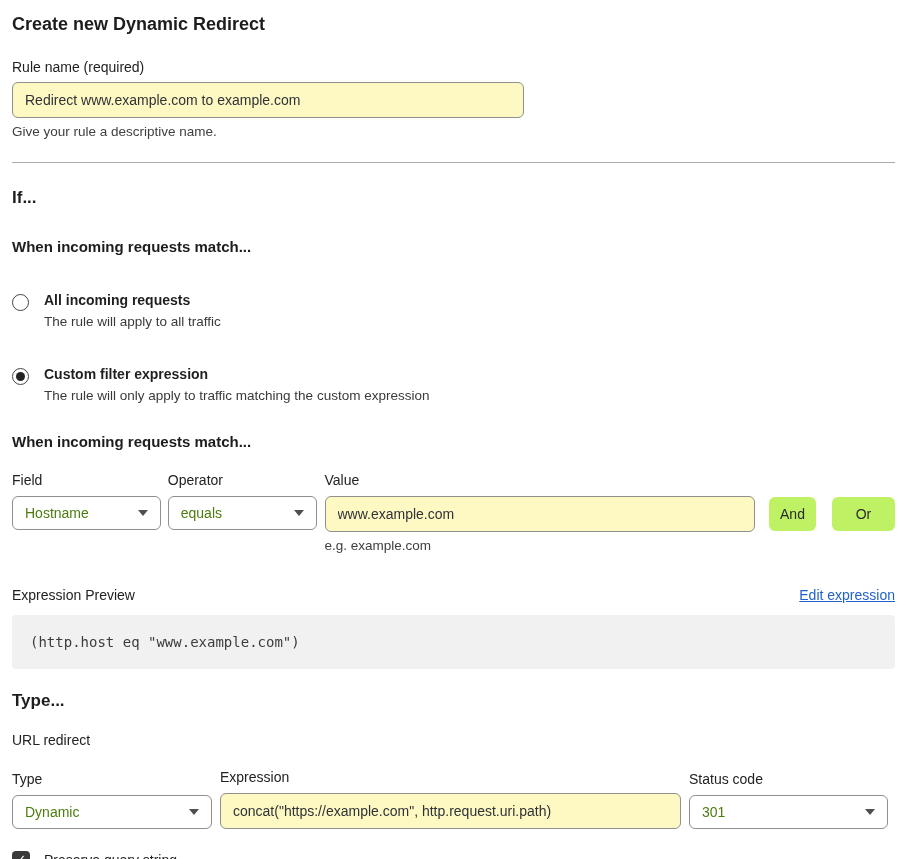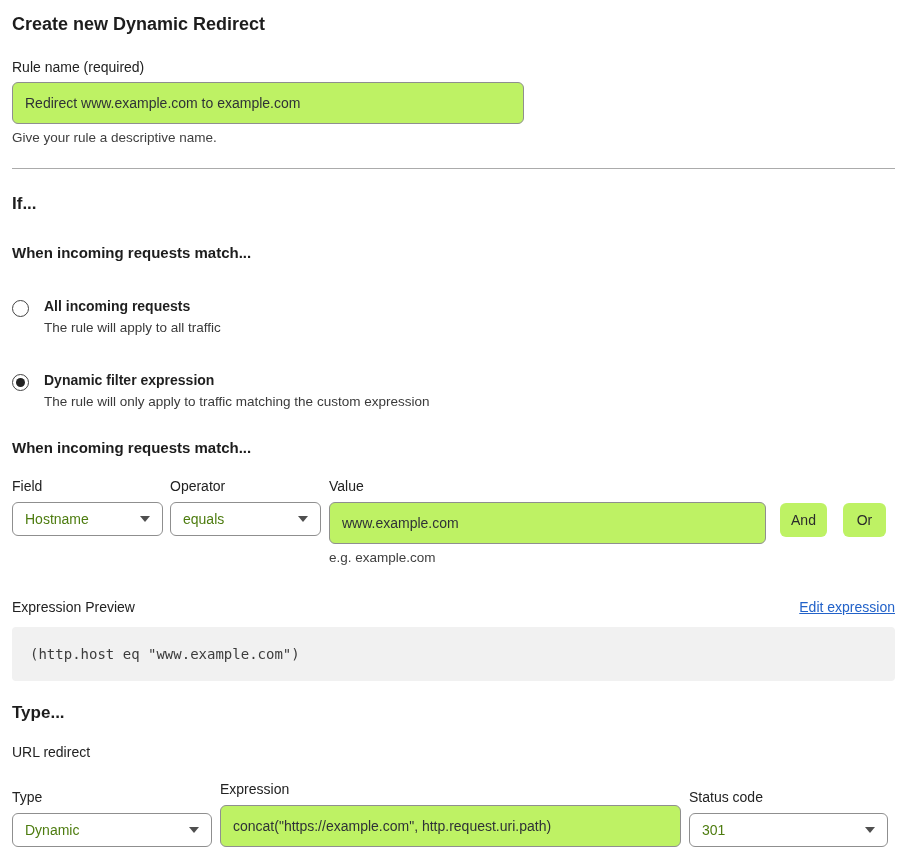--- a/index.html
+++ b/index.html
@@ -15,28 +15,28 @@
     color: #1d1d1d;
     margin-top: 2px;
     margin-bottom: 24px;
   }
   .field-label {
     font-size: 14px;
     color: #222;
     margin-bottom: 7px;
   }
   .text-input {
-    height: 42px;
+    height: 36px;
     border: 1px solid #8f8f8f;
     border-radius: 6px;
     padding: 0 12px;
     font-size: 14px;
     color: #2f3237;
     font-family: "Liberation Sans", "DejaVu Sans", sans-serif;
-    background: #bef264;
+    background: #fef9c3;
     width: 100%;
     outline: none;
   }
   .rule-name-input { width: 512px; display: block; }
   .help-text {
     font-size: 13.5px;
     color: #404040;
     margin-top: 6px;
   }
   .divider {
@@ -134,21 +134,21 @@
     font-size: 14px;
     font-family: "Liberation Sans", "DejaVu Sans", sans-serif;
     cursor: pointer;
     height: 34px;
   }
   .btn-gray {
     background: #bef264;
     color: #2b2b2b;
   }
   .and-btn { width: 47px; margin-right: 16px; }
-  .or-btn { width: 43px; }
+  .or-btn { width: 63px; }
   .preview-header {
     display: flex;
     justify-content: space-between;
     align-items: flex-end;
     margin-top: 34px;
   }
   .preview-label { font-size: 14px; color: #222; }
   .edit-link {
     font-size: 14px;
     color: #2262c9;
@@ -218,21 +218,21 @@
   <span class="radio-circle"></span>
   <div class="radio-texts">
     <div class="radio-label">All incoming requests</div>
     <div class="radio-desc">The rule will apply to all traffic</div>
   </div>
 </div>
 
 <div class="radio-row">
   <span class="radio-circle selected"></span>
   <div class="radio-texts">
-    <div class="radio-label">Dynamic filter expression</div>
+    <div class="radio-label">Custom filter expression</div>
     <div class="radio-desc">The rule will only apply to traffic matching the custom expression</div>
   </div>
 </div>
 
 <h3 class="match-heading">When incoming requests match...</h3>
 
 <div class="filter-row">
   <div class="filter-col col-field">
     <div class="field-label">Field</div>
     <div class="select-box">

